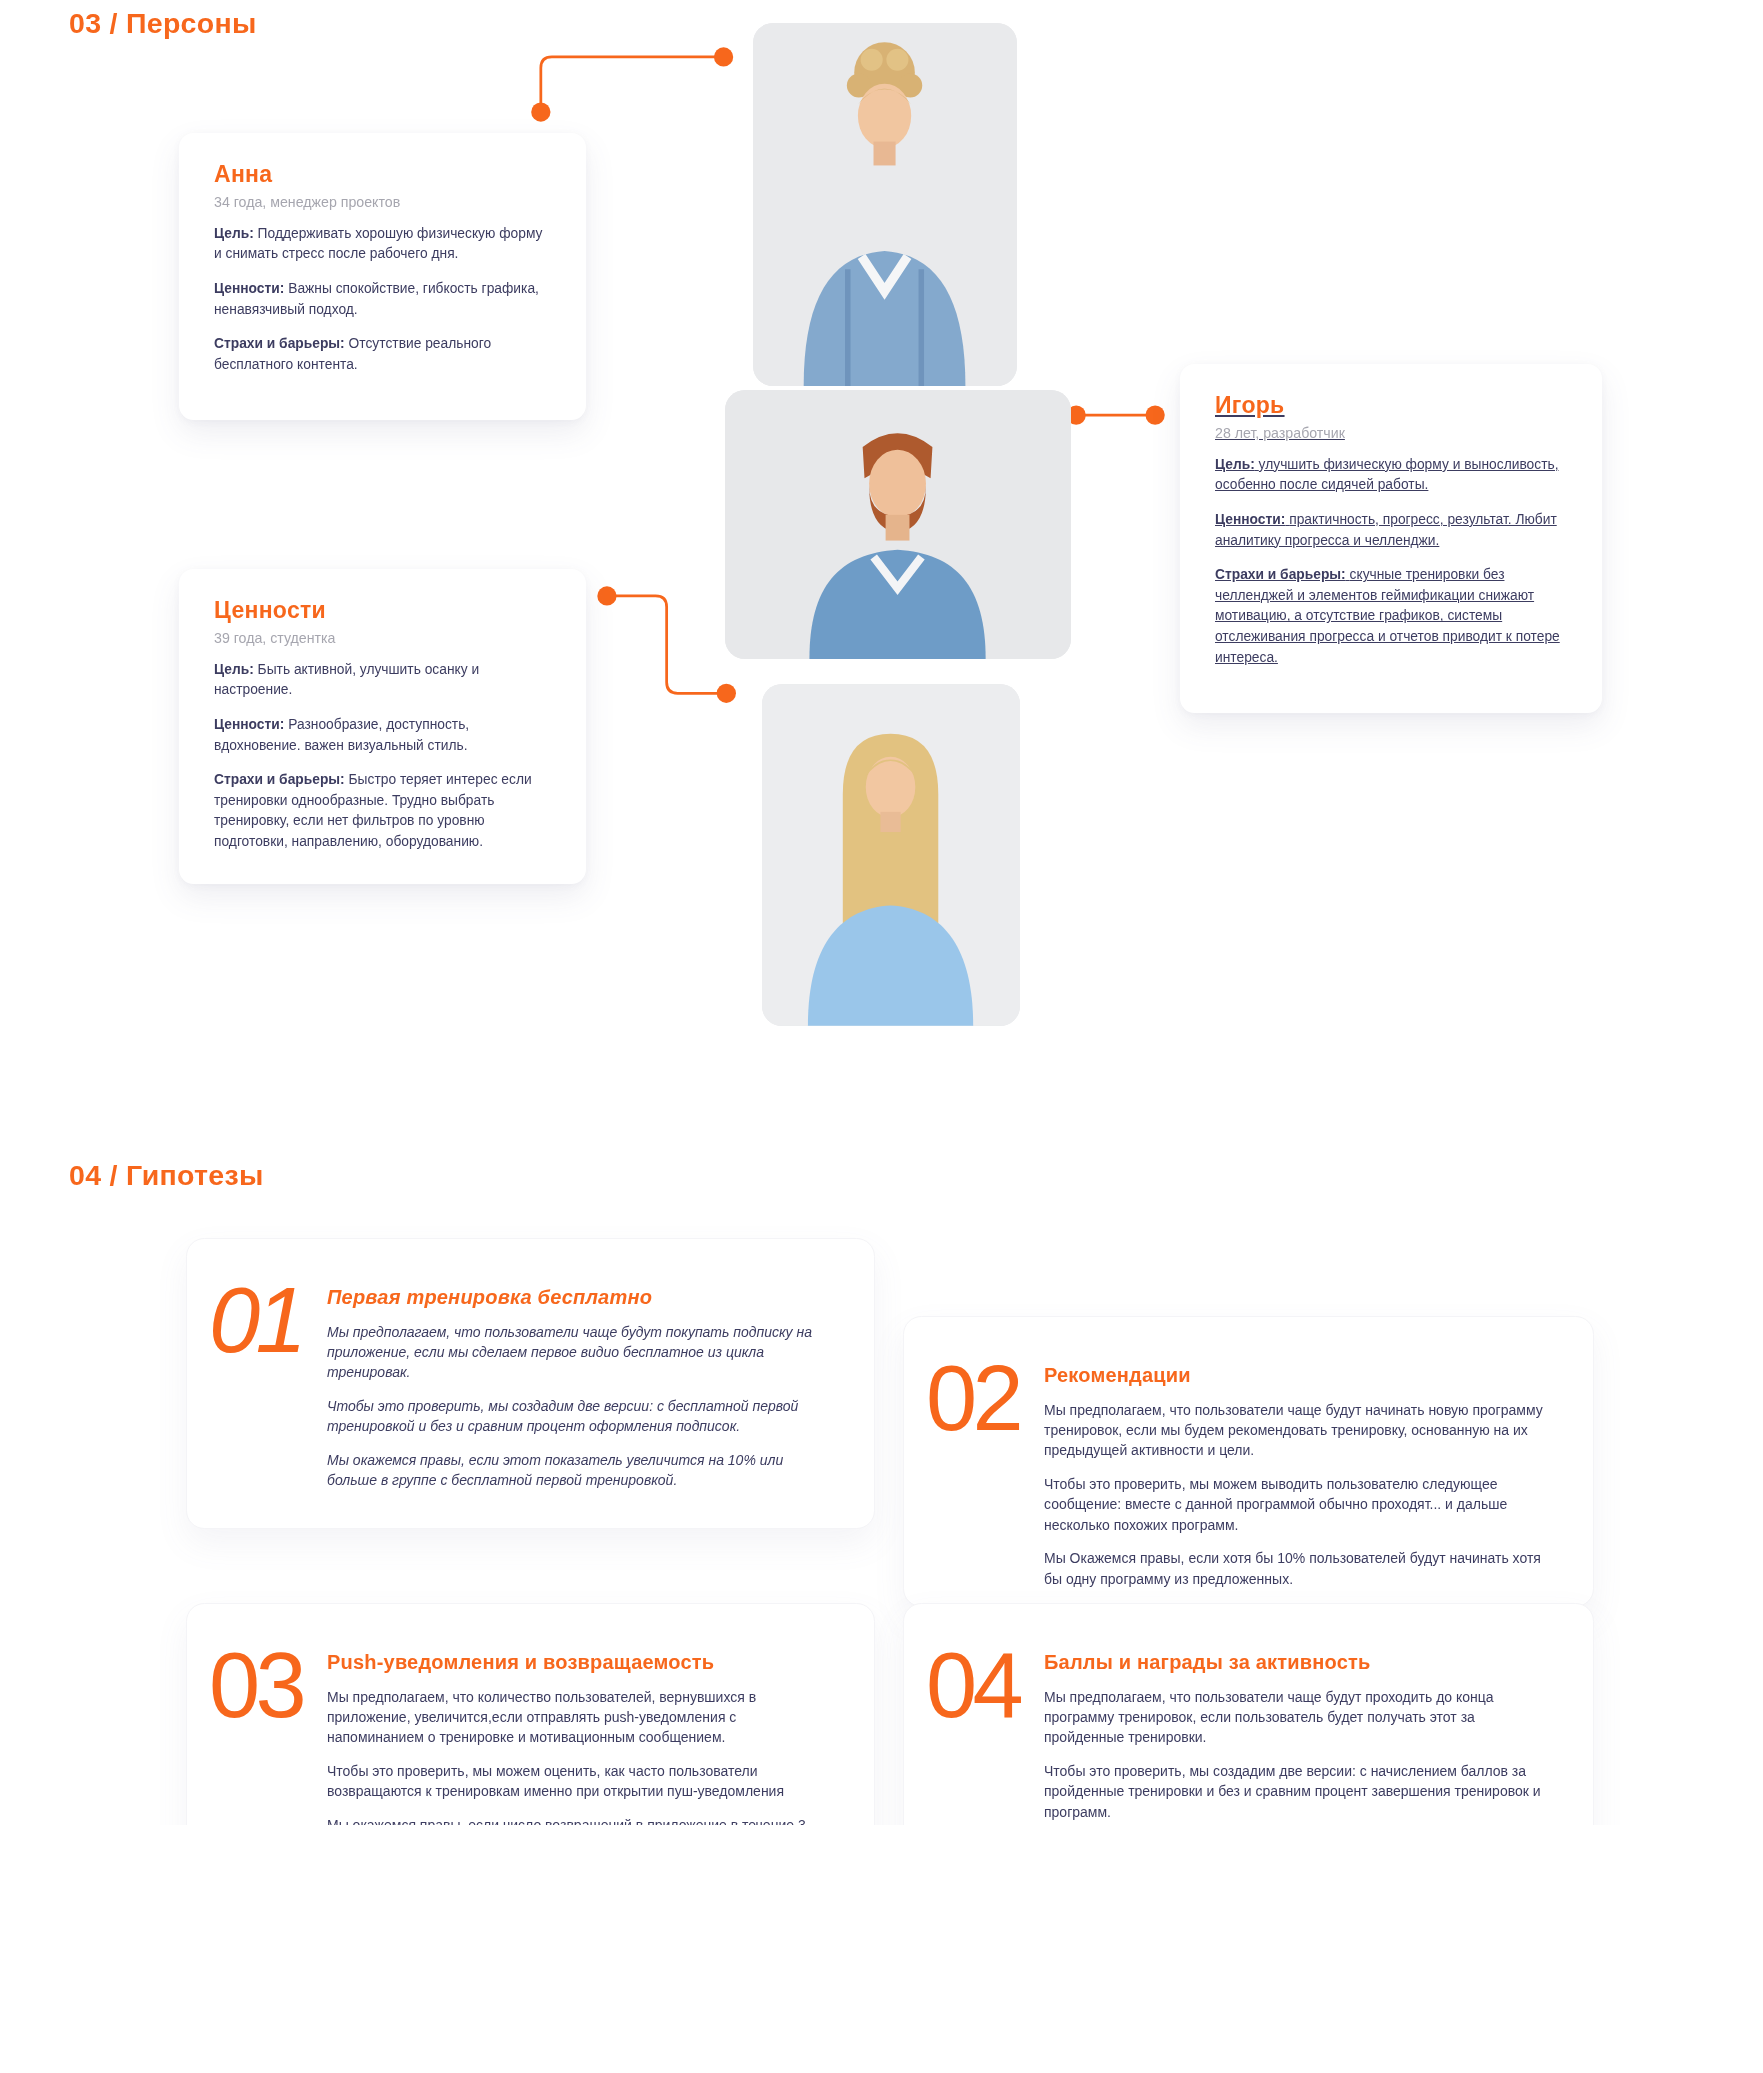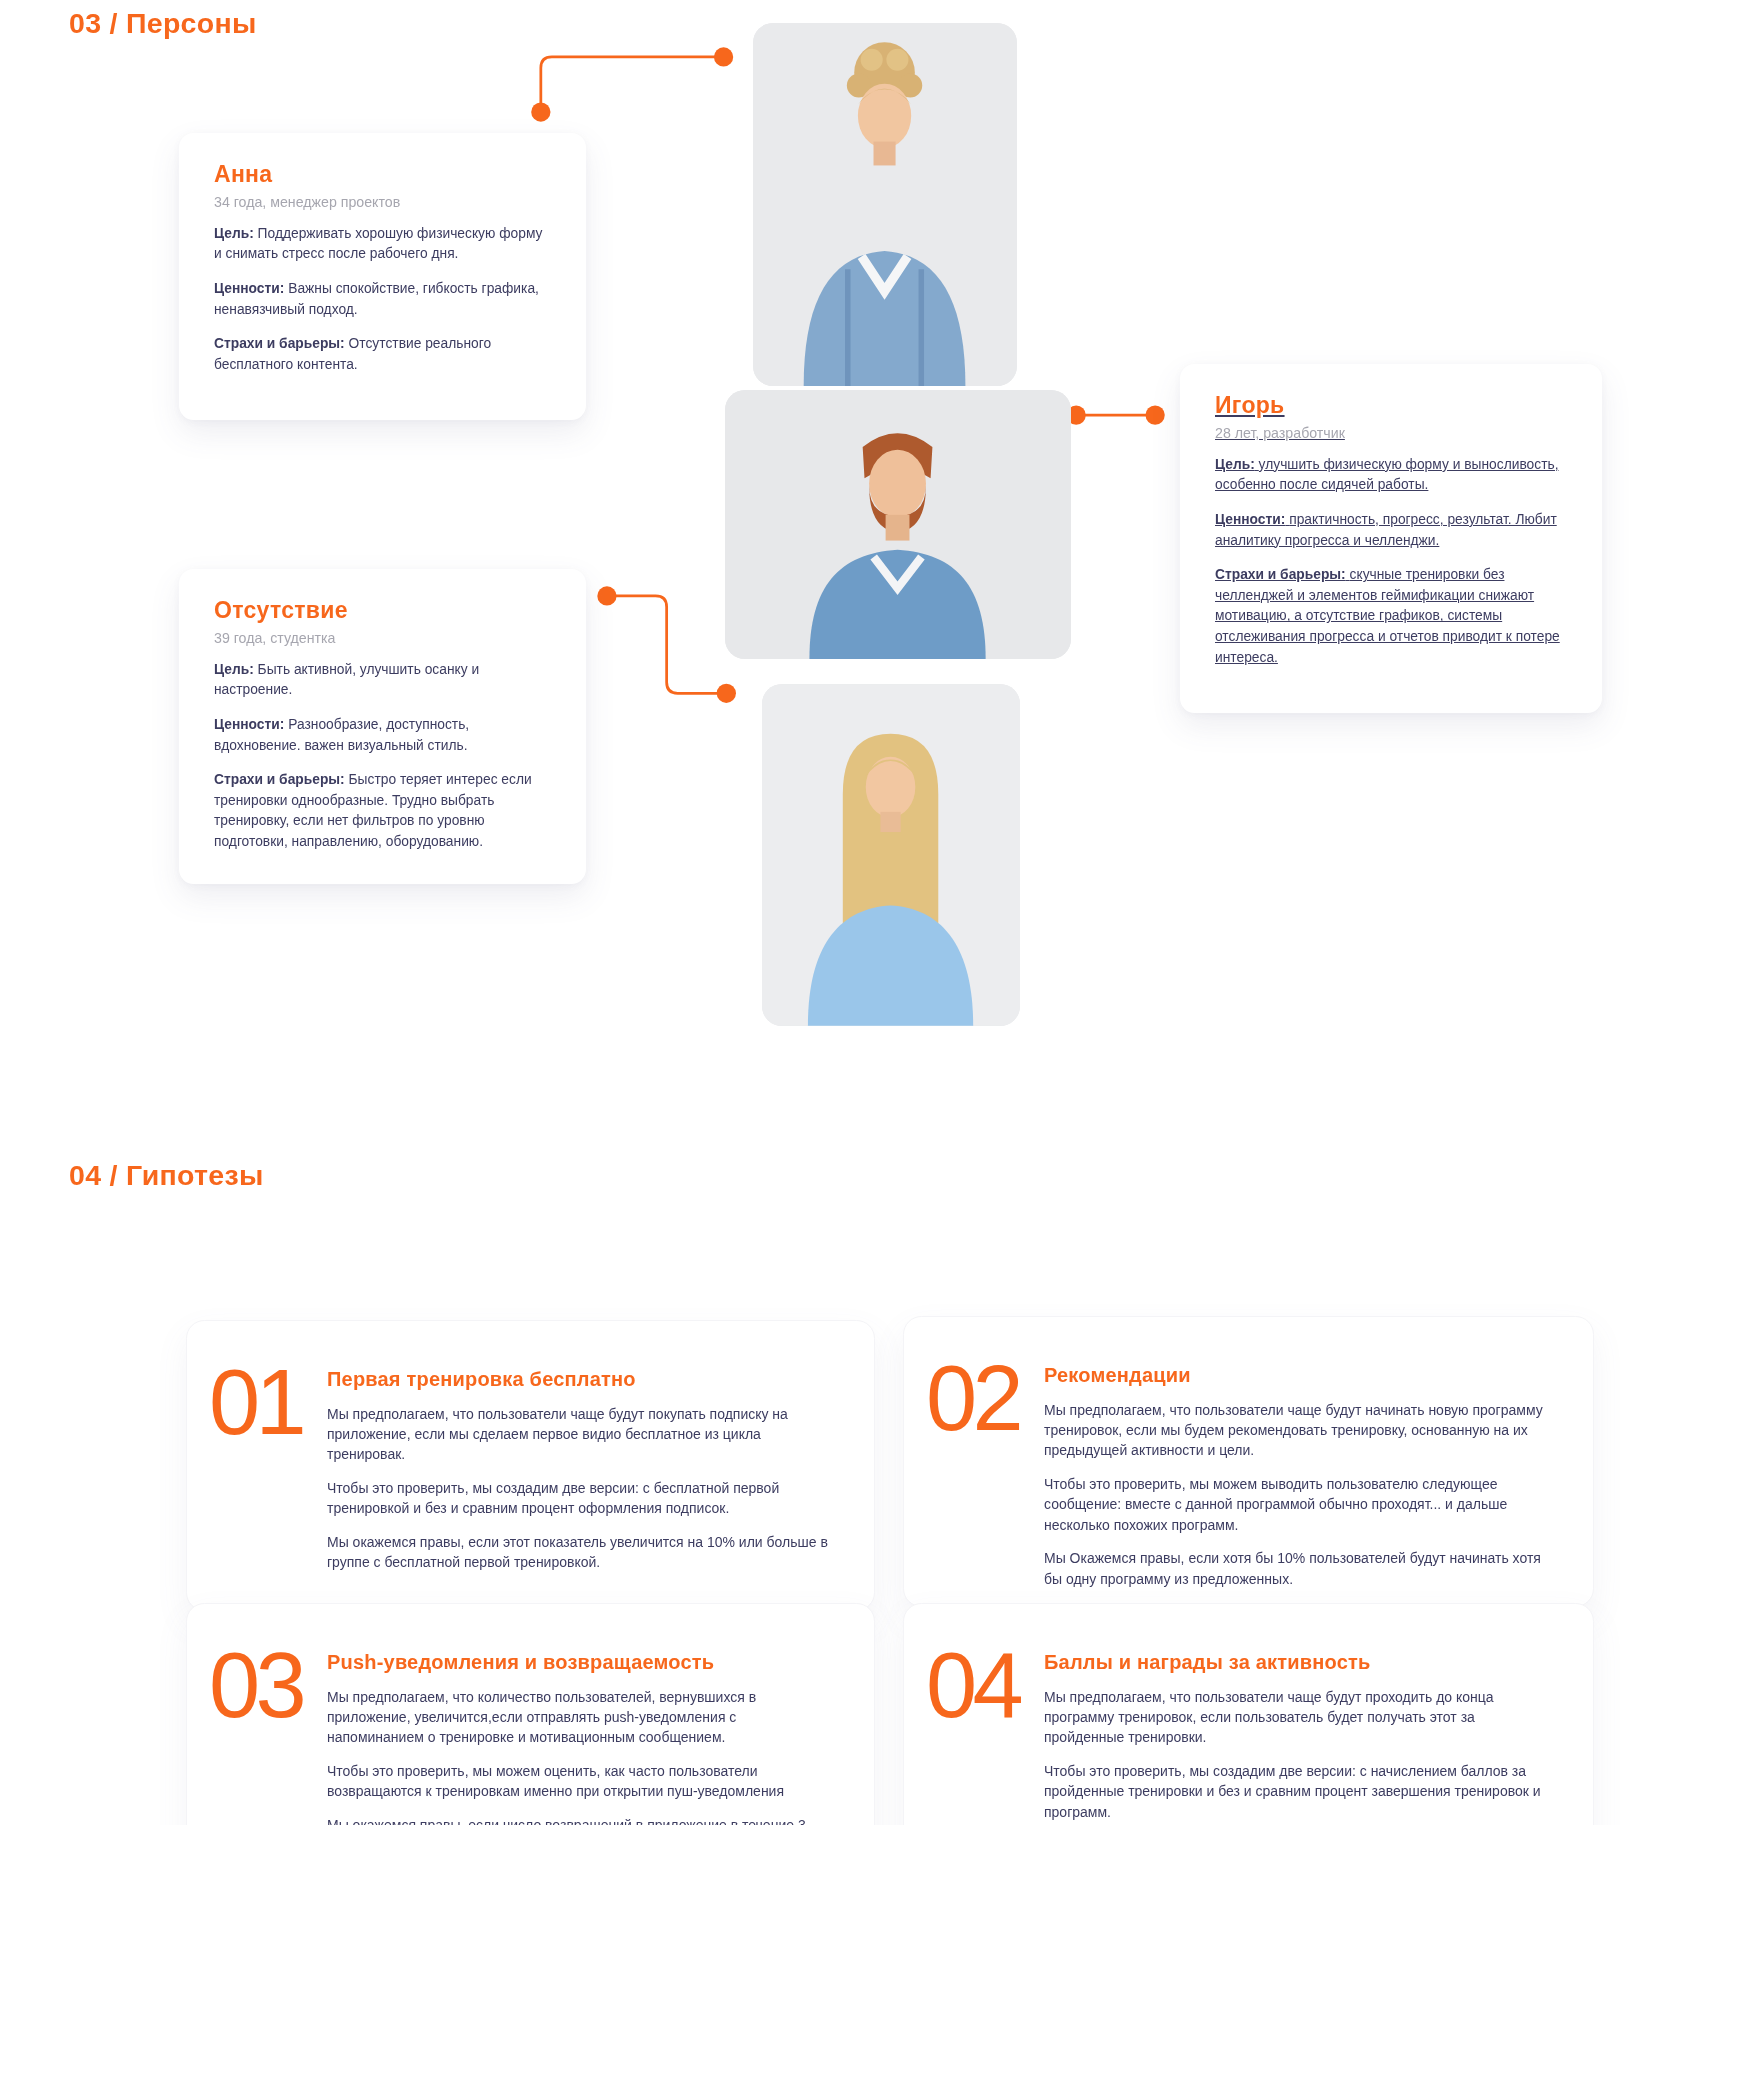--- a/index.html
+++ b/index.html
@@ -38,21 +38,21 @@
 
   
   .connectors{position:absolute;left:0;top:0;pointer-events:none;}
   .connectors path,.connectors line{stroke:var(--accent);stroke-width:3;fill:none;}
   .connectors circle{fill:var(--accent);}
 
   
   .hcard{position:absolute;background:#fff;border-radius:18.4px;border:0.9px solid #F4F4F7;
          box-shadow:0 14.7px 33px rgba(120,120,150,.08);
          display:flex;align-items:flex-start;padding:42px 39px 27.5px 22px;}
-  #hypo-1{left:186px;top:1320px;width:689px;height:291px;}
+  #hypo-1{left:186px;top:1238px;width:689px;height:291px;font-style:italic;}
   #hypo-2{left:903px;top:1316px;width:691px;height:291px;}
   #hypo-3{left:186px;top:1603px;width:689px;height:286px;}
   #hypo-4{left:903px;top:1603px;width:691px;height:286px;}
   .hcard .num{flex:0 0 118px;font-size:92px;line-height:.85;font-weight:500;
               color:var(--accent);letter-spacing:-4.6px;}
   .hcard .content{padding-top:4.6px;flex:1;}
   .hcard h3{margin:0;font-size:20px;font-weight:700;color:var(--accent);letter-spacing:0.2px;}
   .hcard p{margin:13px 0 0;font-size:14px;line-height:1.46;color:var(--text);}
 </style>
 </head>
@@ -136,21 +136,21 @@
     <div class="sub">28 лет, разработчик</div>
     <p class="field"><b>Цель:</b>
       <span>улучшить физическую форму и выносливость, особенно после сидячей работы.</span></p>
     <p class="field"><b>Ценности:</b>
       <span>практичность, прогресс, результат. Любит аналитику прогресса и челленджи.</span></p>
     <p class="field"><b>Страхи и барьеры:</b>
       <span>скучные тренировки без челленджей и элементов геймификации снижают мотивацию, а отсутствие графиков, системы отслеживания прогресса и отчетов приводит к потере интереса.</span></p>
   </article>
 
   <article class="pcard" id="card-ekaterina">
-    <h2>Отсутствие</h2>
+    <h2>Ценности</h2>
     <div class="sub">39 года, студентка</div>
     <p class="field"><b>Цель:</b>
       <span>Быть активной, улучшить осанку и настроение.</span></p>
     <p class="field"><b>Ценности:</b>
       <span>Разнообразие, доступность, вдохновение. важен визуальный стиль.</span></p>
     <p class="field"><b>Страхи и барьеры:</b>
       <span>Быстро теряет интерес если тренировки однообразные. Трудно выбрать тренировку, если нет фильтров по уровню подготовки, направлению, оборудованию.</span></p>
   </article>
 
   <h1 class="sec-title" id="title-hypotheses">04 / Гипотезы</h1>

